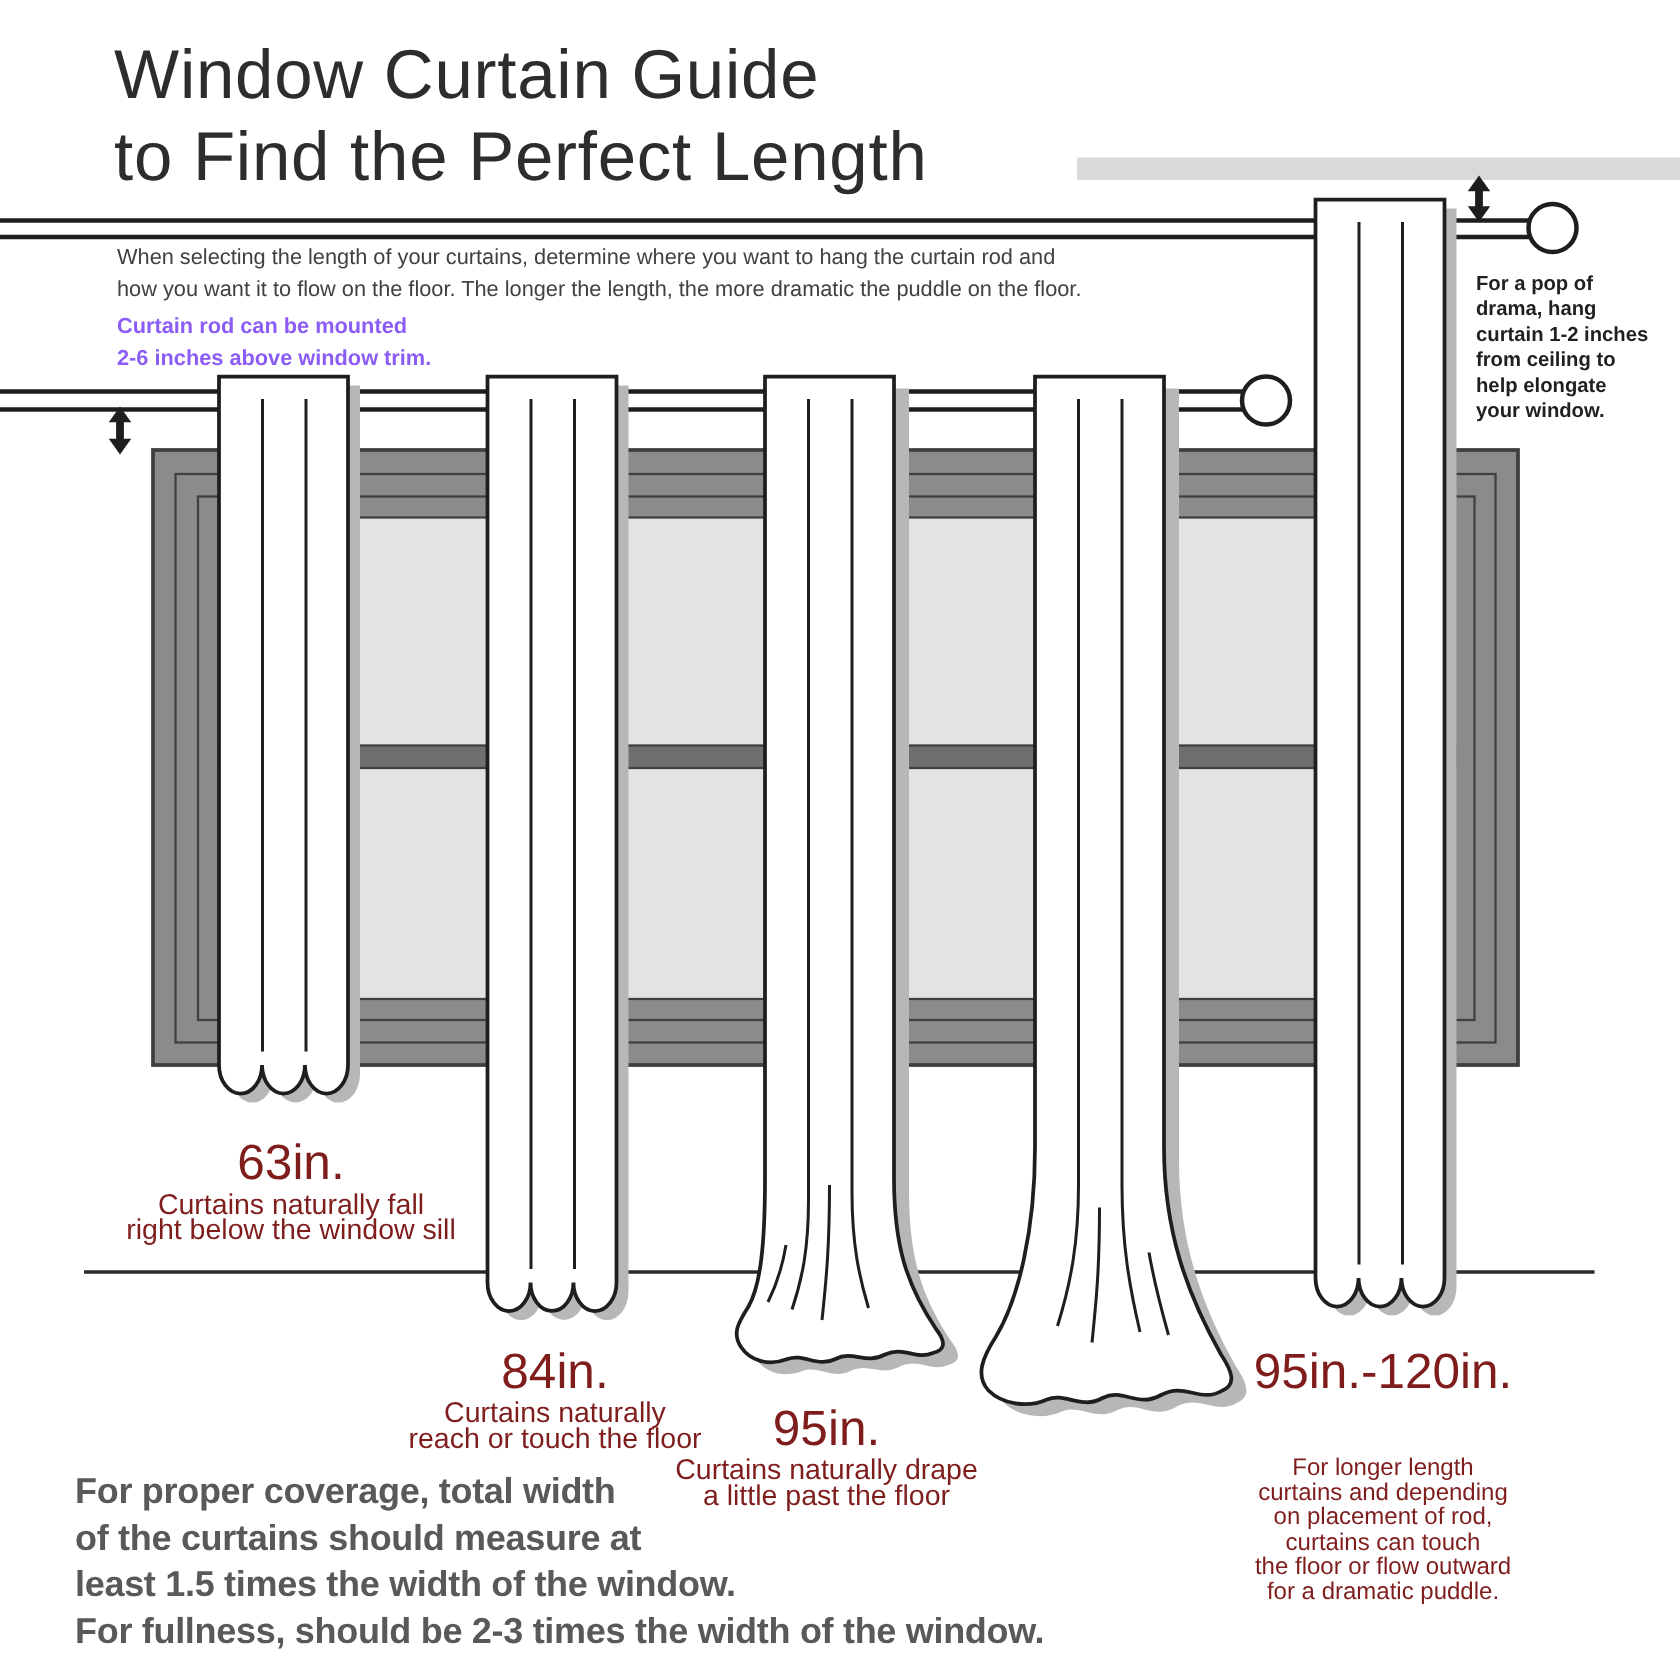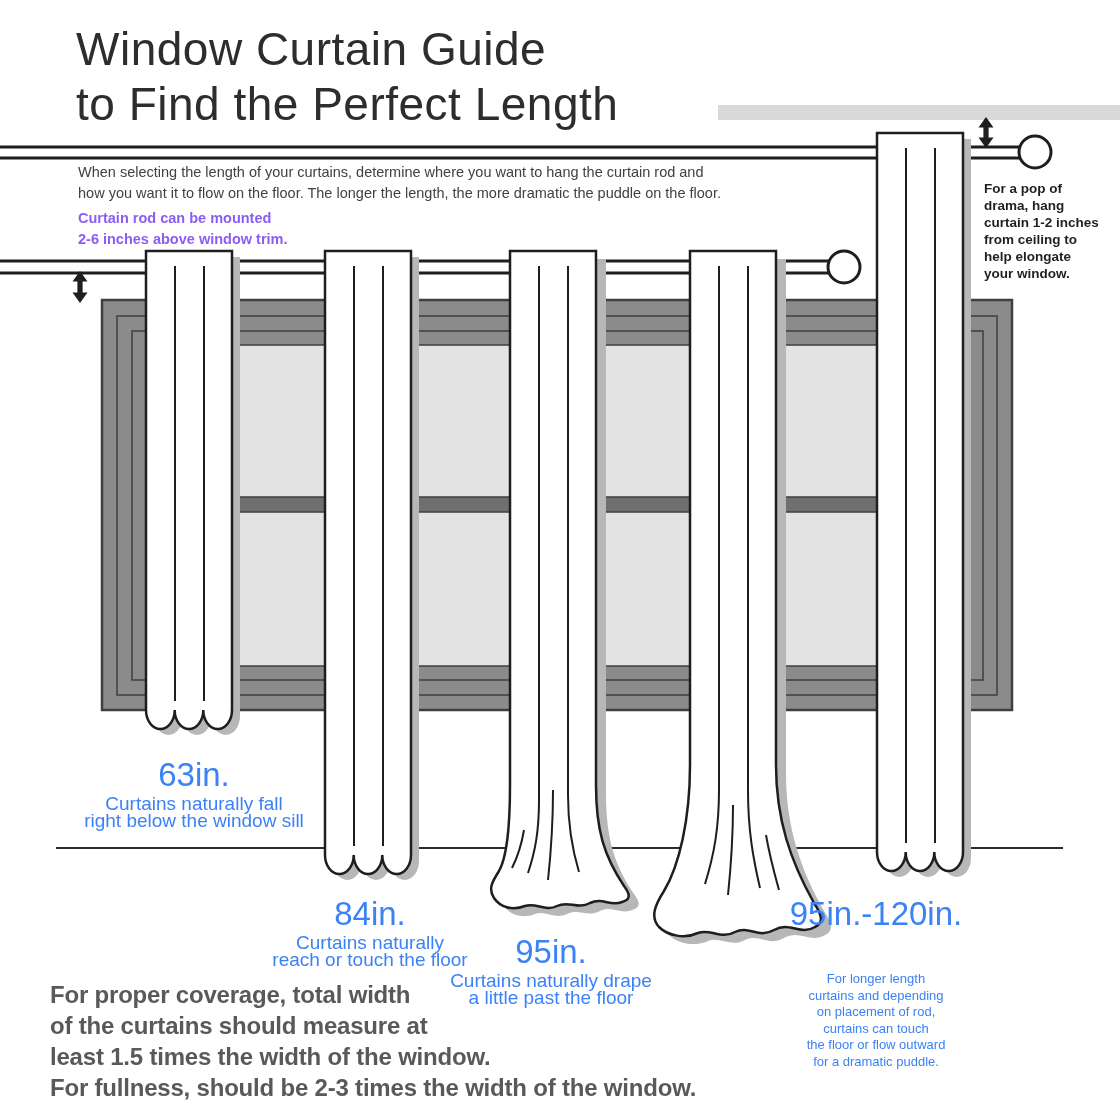--- a/index.html
+++ b/index.html
@@ -9,24 +9,24 @@
   }
   .abs{position:absolute;}
   .pre{white-space:pre-line;}
   .title{
     font-size:46px;line-height:55px;letter-spacing:0.5px;
     color:#2d2d2d;font-weight:400;
   }
   .intro{font-size:14.5px;line-height:21px;color:#414042;}
   .rodnote{font-size:14.5px;line-height:21px;font-weight:700;color:#8b5cf6;}
   .drama{font-size:13.5px;line-height:17px;font-weight:700;color:#231f20;width:140px;}
-  .clabel{transform:translateX(-50%);text-align:center;color:#3b82f6;}
+  .clabel{transform:translateX(-50%);text-align:center;color:#7f1d1d;}
   .clabel .num{font-size:33px;line-height:37px;}
   .clabel .desc{font-size:19px;line-height:17px;margin-top:2px;}
-  .clabel.small .desc{font-size:13px;line-height:16.5px;margin-top:39px;}
+  .clabel.small .desc{font-size:16px;line-height:16.5px;margin-top:39px;}
   .coverage{font-size:24px;line-height:31px;font-weight:700;color:#58595b;letter-spacing:-0.2px;}
   svg{display:block;}
 </style>
 </head>
 <body>
 
 <div class="canvas">
 
   <svg class="abs" style="left:0;top:0" width="1120" height="1120" viewBox="0 0 1120 1120">
 
@@ -139,21 +139,21 @@
 
   <div class="abs clabel" style="left:551px;top:933px">
     <div class="num">95in.</div>
     <div class="desc pre">Curtains naturally drape
 a little past the floor</div>
   </div>
 
   <div class="abs clabel" style="left:735px;top:968px">
   </div>
 
-  <div class="abs clabel small" style="left:876px;top:895px">
+  <div class="abs clabel small" style="left:922px;top:895px">
     <div class="num">95in.-120in.</div>
     <div class="desc pre">For longer length
 curtains and depending
 on placement of rod,
 curtains can touch
 the floor or flow outward
 for a dramatic puddle.</div>
   </div>
 
   <div class="abs coverage pre" style="left:50px;top:979px">For proper coverage, total width

